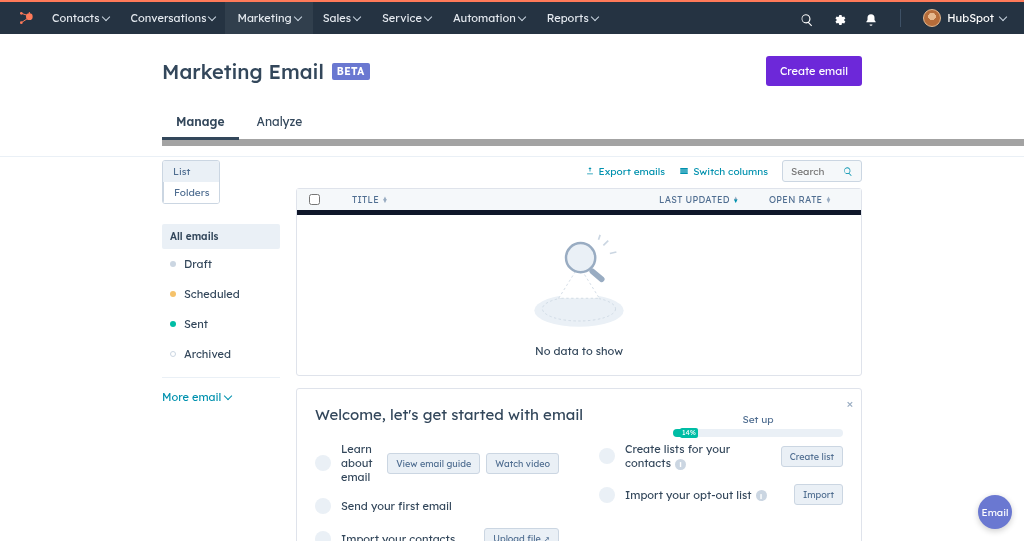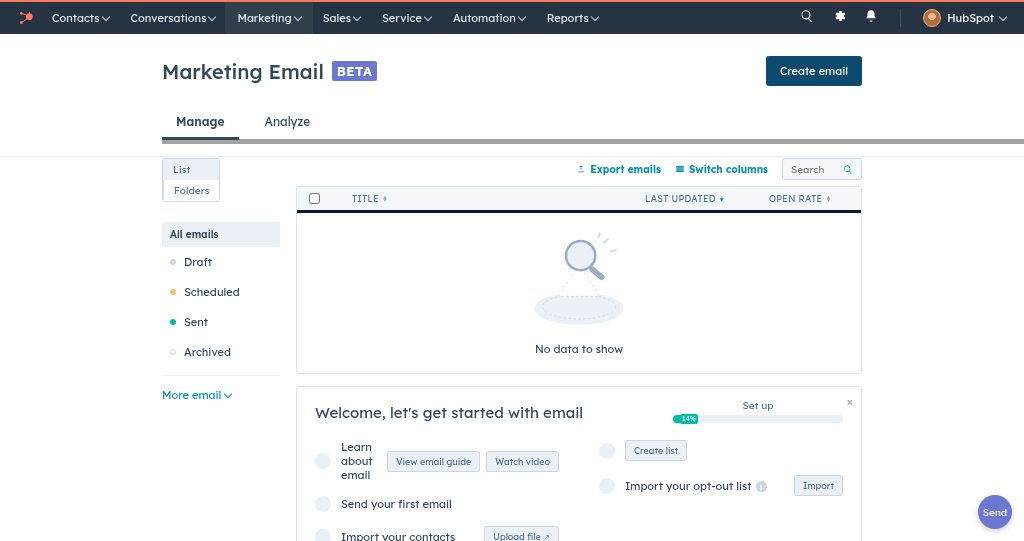--- a/index.html
+++ b/index.html
@@ -7,34 +7,34 @@
   
   .topstrip { height:2px; background:#ff7a59; }
   .navbar { height:32px; background:#253342; display:flex; align-items:center; color:#fff; font-size:11px; padding:0 18px; }
   .logo { width:16px; height:16px; position:relative; margin-right:18px; flex:none; }
   .logo svg { display:block; }
   .nav-items { display:flex; gap:22px; align-items:center; }
   .nav-item { display:flex; align-items:center; gap:3px; cursor:pointer; color:#e5eaf0; }
   .nav-item.active { background:rgba(255,255,255,.06); padding:0 12px; height:32px; align-items:center; display:flex; margin:0 -12px; }
   .caret { width:6px;height:6px;border-right:1.3px solid #cbd6e2;border-bottom:1.3px solid #cbd6e2;transform:rotate(45deg);margin-top:-3px;}
   .nav-spacer { flex:1; }
-  .nav-icons { display:flex; align-items:flex-start; gap:18px; }
+  .nav-icons { display:flex; align-items:flex-end; gap:18px; }
   .nav-icon { width:14px; height:14px; cursor:pointer; display:flex;align-items:center;justify-content:center;}
   .nav-icon svg{width:14px;height:14px;fill:#fff;}
   .divider-v { width:1px;height:18px;background:#3e5166;margin:0 4px;}
   .avatar { width:18px;height:18px;border-radius:50%;background:radial-gradient(circle at 50% 40%, #e6b98e 30%, #b56c3a 31%); border:1px solid #e6b98e; }
   .account { display:flex;align-items:center;gap:6px;cursor:pointer;}
   .page-inner { width:700px; margin:0 auto; }
   .page-header-row { display:flex; align-items:center; padding:22px 0 0 0;}
   .page-title { font-size:20px; font-weight:500; color:#33475b; }
-  .badge-beta { background:#6a78d1; color:#fff; font-size:13px; font-weight:700; padding:2px 5px; border-radius:2px; margin-left:8px; letter-spacing:.3px;}
+  .badge-beta { background:#6a78d1; color:#fff; font-size:10px; font-weight:700; padding:2px 5px; border-radius:2px; margin-left:8px; letter-spacing:.3px;}
   .header-spacer { flex:1; }
-  .btn-primary { background:#0c4a6e; color:#fff; border:none; padding:8px 14px; font-size:11px; border-radius:3px; cursor:pointer; }
-
-  .tabs { display:flex; gap:12px; border-bottom:5px solid #a3a3a3; margin-top:18px; width:862px; margin-left:calc(50% - 350px); }
+  .btn-primary { background:#6d28d9; color:#fff; border:none; padding:8px 14px; font-size:11px; border-radius:3px; cursor:pointer; }
+
+  .tabs { display:flex; gap:4px; border-bottom:7px solid #a3a3a3; margin-top:18px; width:862px; margin-left:calc(50% - 350px); }
   .tab { padding:10px 14px 10px; font-size:12px; color:#33475b; cursor:pointer; position:relative; }
   .tab.active { font-weight:600; }
   .tab.active::after { content:""; position:absolute; left:0;right:0;bottom:-1px;height:3px;background:#33475b; }
   .full-border { border-bottom:1px solid #eaf0f6; width:100%; position:absolute; left:0; top:122px; }
 
   .content-wrap { width:700px; margin:0 auto; padding-top:14px; display:flex; gap:16px;}
   .sidebar { width:118px; flex:none; }
   .toggle { display:flex; border:1px solid #cbd6e2; border-radius:3px; overflow:hidden; width:fit-content;flex-direction:column;}
   .toggle-btn { padding:4px 10px; font-size:10px; background:#fff; cursor:pointer; color:#506e91;}
   .toggle-btn.active { background:#eaf0f6; }
@@ -43,44 +43,44 @@
   .filter-list { margin-top:20px; border:none; }
   .filter-group-title { background:#eaf0f6; padding:6px 8px; font-size:10px; font-weight:600; color:#33475b; border-radius:2px;}
   .filter-item { display:flex; align-items:center; gap:8px; padding:8px 4px 8px 8px; font-size:11px; cursor:pointer; color:#33475b;}
   .dot { width:6px;height:6px;border-radius:50%; flex:none;}
   .dot.gray{background:#cbd6e2;} .dot.amber{background:#f5c26b;} .dot.teal{background:#00bda5;} .dot.hollow{border:1px solid #cbd6e2;background:transparent;}
   .sidebar hr { border:none; border-top:1px solid #eaf0f6; margin:8px 0 12px;}
   .more-tools { color:#0091ae; font-size:11px; display:flex;align-items:center;gap:4px;cursor:pointer;}
 
   .main { flex:1; }
   .toolbar { display:flex; align-items:center; gap:14px; justify-content:flex-end; }
-  .link-teal { color:#0091ae; font-size:10px; display:flex;align-items:center;gap:4px;cursor:pointer;font-weight:bold;}
+  .link-teal { color:#0091ae; font-size:10px; display:flex;align-items:center;gap:4px;cursor:pointer;}
   .link-teal svg{width:10px;height:10px;fill:#0091ae;}
   .search { border:1px solid #cbd6e2; border-radius:3px; display:flex;align-items:center; padding:0 8px; width:80px; height:22px; background:#f5f8fa;}
   .search input { border:none; outline:none; background:transparent; font-size:10px; width:52px; color:#506e91;}
   .search svg{width:11px;height:11px;fill:#0091ae;}
 
   .table-panel { border:1px solid #dfe3eb; border-radius:3px; margin-top:6px; background:#fff;}
-  .thead { display:flex; align-items:center; background:#f5f8fa; border-bottom:3px solid #0f172a; height:26px; padding:0 12px; font-size:9px; color:#506e91; letter-spacing:.3px;}
+  .thead { display:flex; align-items:center; background:#f5f8fa; border-bottom:5px solid #0f172a; height:26px; padding:0 12px; font-size:9px; color:#506e91; letter-spacing:.3px;}
   .thead .col { display:flex;align-items:center;gap:3px;}
   .thead input[type=checkbox]{ width:11px;height:11px; accent-color:#cbd6e2;margin-right:32px;}
   .col-title { flex:1; }
-  .col-last { width:124px;margin-left:24px; }
+  .col-last { width:110px;margin-left:24px; }
   .col-open { width:80px; text-align:left;}
   .sort-ic{display:inline-flex;flex-direction:column;line-height:3px;font-size:6px;color:#99acc2;}
   .sort-ic .up{color:#99acc2;} .sort-ic .down{color:#0091ae;}
 
   .empty { height:160px; display:flex;flex-direction:column;align-items:center;justify-content:center; gap:12px;}
   .empty-illus { width:130px;height:100px; position:relative;}
   .empty-text { font-size:11px; color:#33475b;}
 
   .onboard { border:1px solid #dfe3eb; border-radius:3px; margin-top:12px; background:#fff; padding:16px 18px 18px; position:relative;}
   .onboard .close { position:absolute; top:6px; right:8px; color:#99acc2; font-size:13px; cursor:pointer;}
   .onboard-title { font-size:15px; font-weight:400; color:#33475b;}
-  .setup { position:absolute; top:12px; right:18px; width:170px; text-align:center;}
+  .setup { position:absolute; top:24px; right:18px; width:170px; text-align:center;}
   .setup-label { font-size:10px; color:#506e91;}
   .progress { height:8px;background:#eaf0f6;border-radius:4px;margin-top:3px;position:relative;}
   .progress-fill { height:100%;background:#00bda5;border-radius:4px;width:14%; position:relative;}
   .progress-fill span { position:absolute;right:-1px;top:-1px;font-size:7px;color:#fff;background:#00bda5;padding:0 2px;line-height:10px;border-radius:2px;}
 
   .tasks { display:flex; gap:40px; margin-top:18px;}
   .task-col { flex:1; display:flex; flex-direction:column; gap:14px;}
   .task { display:flex; align-items:center; gap:10px;}
   .task-check { width:16px;height:16px;border-radius:50%;background:#eaf0f6;flex:none;display:flex;align-items:center;justify-content:center;}
   .task-check.done { background:#00bda5;}
@@ -313,31 +313,32 @@
                 <span class="task-check"></span>
                 <span class="task-label">Import your contacts</span>
                 <span class="task-actions">
                   <button class="btn-sm gray">Upload file <span class="upload-ext">↗</span></button>
                 </span>
               </div>
             </div>
           <div class="task-col" id="tasks-right">
               <div class="task">
                 <span class="task-check"></span>
+                <span class="task-label">Create lists for your contacts<span class="info-ic">i</span></span>
                 <span class="task-actions">
                   <button class="btn-sm gray">Create list</button>
                 </span>
               </div>
               <div class="task">
                 <span class="task-check"></span>
                 <span class="task-label">Import your opt-out list<span class="info-ic">i</span></span>
                 <span class="task-actions">
                   <button class="btn-sm gray">Import</button>
                 </span>
               </div>
             </div>
         </div>
       </div>
     </div>
   </div>
 </div>
 
-<div class="help-btn">Send</div>
+<div class="help-btn">Email</div>
 
 </body></html>

